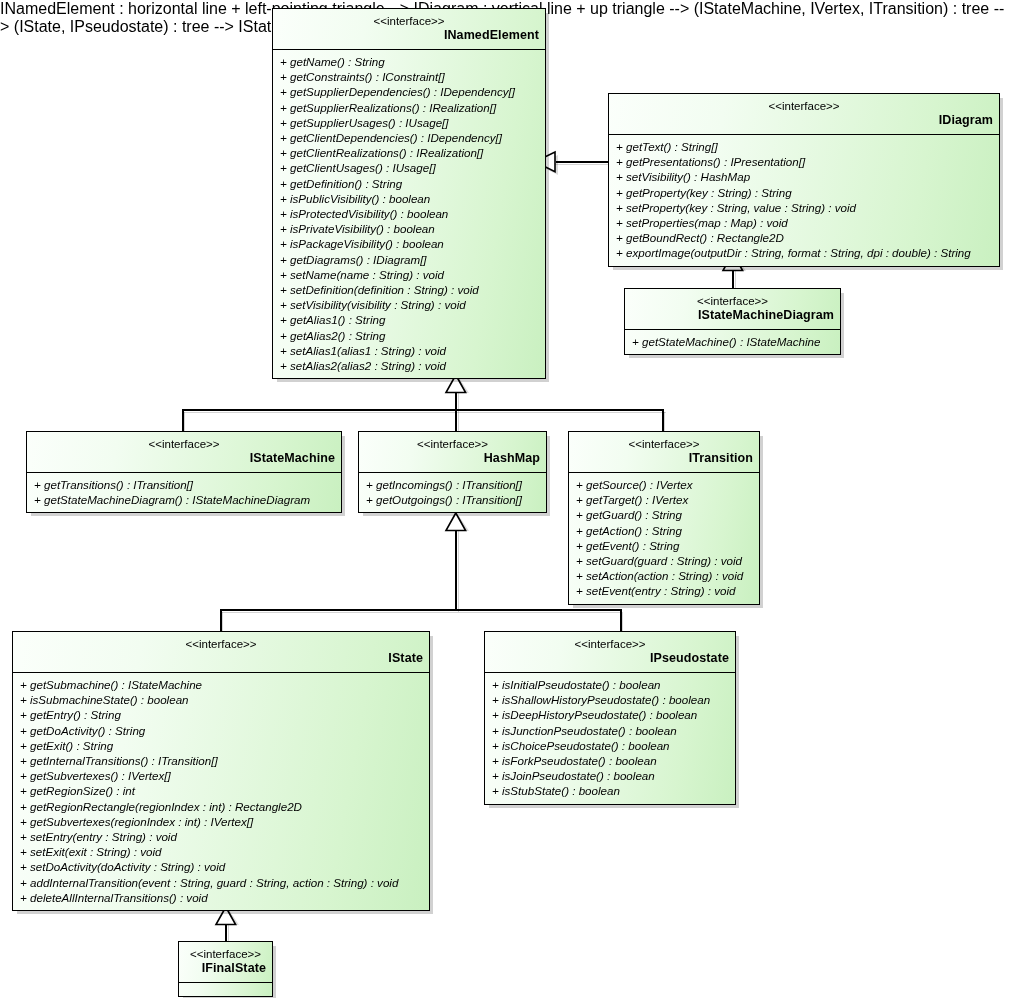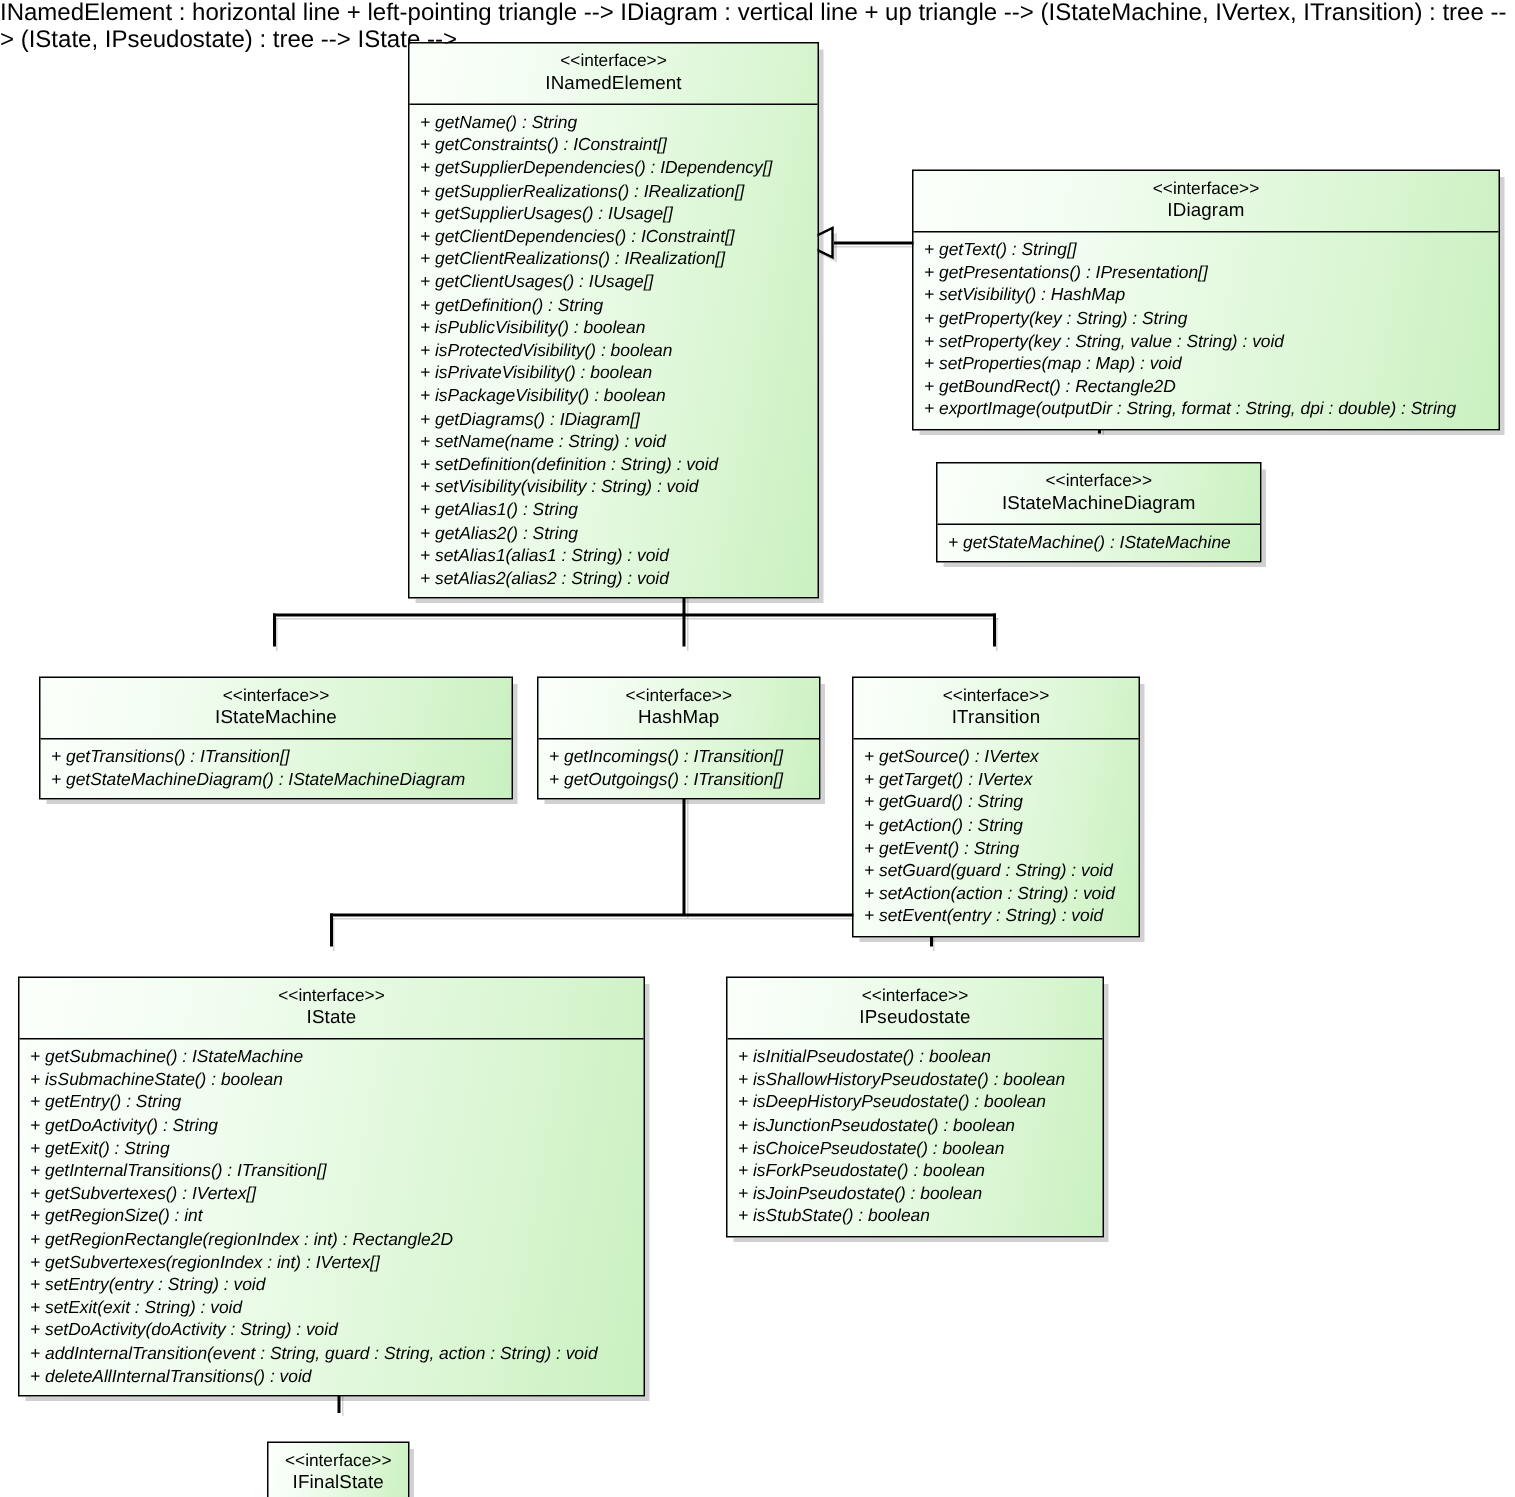--- a/index.html
+++ b/index.html
@@ -16,41 +16,41 @@
     overflow: hidden;
   }
 
   
   .uml-class {
     position: absolute;
     box-sizing: border-box;
     border: 1.6px solid #000000;
     background: linear-gradient(100deg, #fbfffb 0%, #f2fdf1 28%, #d7f5cf 78%, #c9f0c0 100%);
     box-shadow: 4px 4px 0 -1px rgba(0,0,0,0.18);
-    margin-top: 20px;
   }
   .uml-header {
     box-sizing: border-box;
     text-align: center;
     padding: 5px 6px 5px 6px;
     border-bottom: 1.6px solid #000000;
     line-height: 1.25;
   }
   .uml-stereotype {
     display: block;
     font-size: 11.5px;
     color: #000;
     font-weight: normal;
   }
   .uml-name {
     display: block;
     font-size: 12.5px;
-    font-weight: normal;
+    font-weight: bold;
     color: #000;
     letter-spacing: 0.1px;
+    text-align: right;
   }
   .uml-members {
     box-sizing: border-box;
     padding: 4px 0 5px 0;
   }
   .uml-members.empty {
     min-height: 13px;
     padding: 0;
   }
   .uml-member {
@@ -167,21 +167,21 @@
     <div class="uml-header">
       <span class="uml-stereotype">&lt;&lt;interface&gt;&gt;</span>
       <span class="uml-name">INamedElement</span>
     </div>
     <div class="uml-members">
       <div class="uml-member">+ getName() : String</div>
       <div class="uml-member">+ getConstraints() : IConstraint[]</div>
       <div class="uml-member">+ getSupplierDependencies() : IDependency[]</div>
       <div class="uml-member">+ getSupplierRealizations() : IRealization[]</div>
       <div class="uml-member">+ getSupplierUsages() : IUsage[]</div>
-      <div class="uml-member">+ getClientDependencies() : IConstraint[]</div>
+      <div class="uml-member">+ getClientDependencies() : IDependency[]</div>
       <div class="uml-member">+ getClientRealizations() : IRealization[]</div>
       <div class="uml-member">+ getClientUsages() : IUsage[]</div>
       <div class="uml-member">+ getDefinition() : String</div>
       <div class="uml-member">+ isPublicVisibility() : boolean</div>
       <div class="uml-member">+ isProtectedVisibility() : boolean</div>
       <div class="uml-member">+ isPrivateVisibility() : boolean</div>
       <div class="uml-member">+ isPackageVisibility() : boolean</div>
       <div class="uml-member">+ getDiagrams() : IDiagram[]</div>
       <div class="uml-member">+ setName(name : String) : void</div>
       <div class="uml-member">+ setDefinition(definition : String) : void</div>

